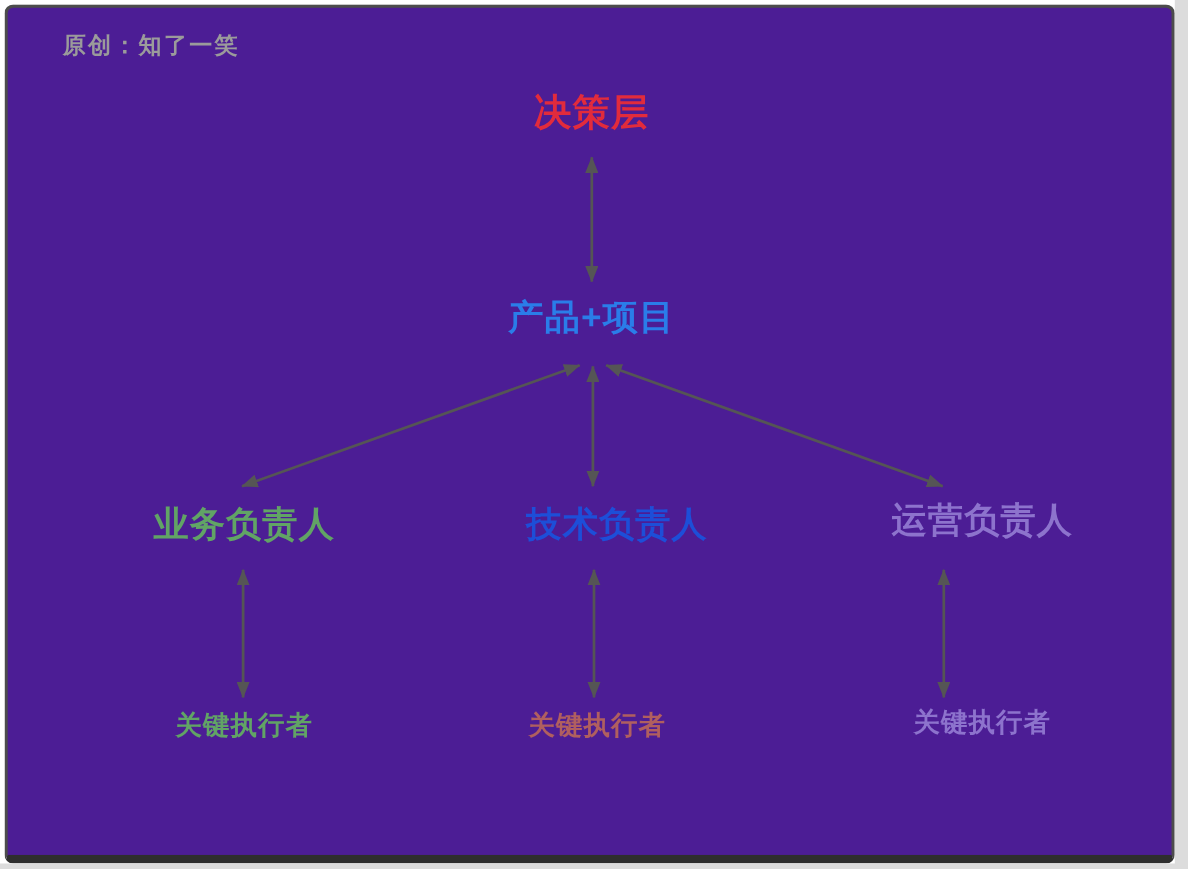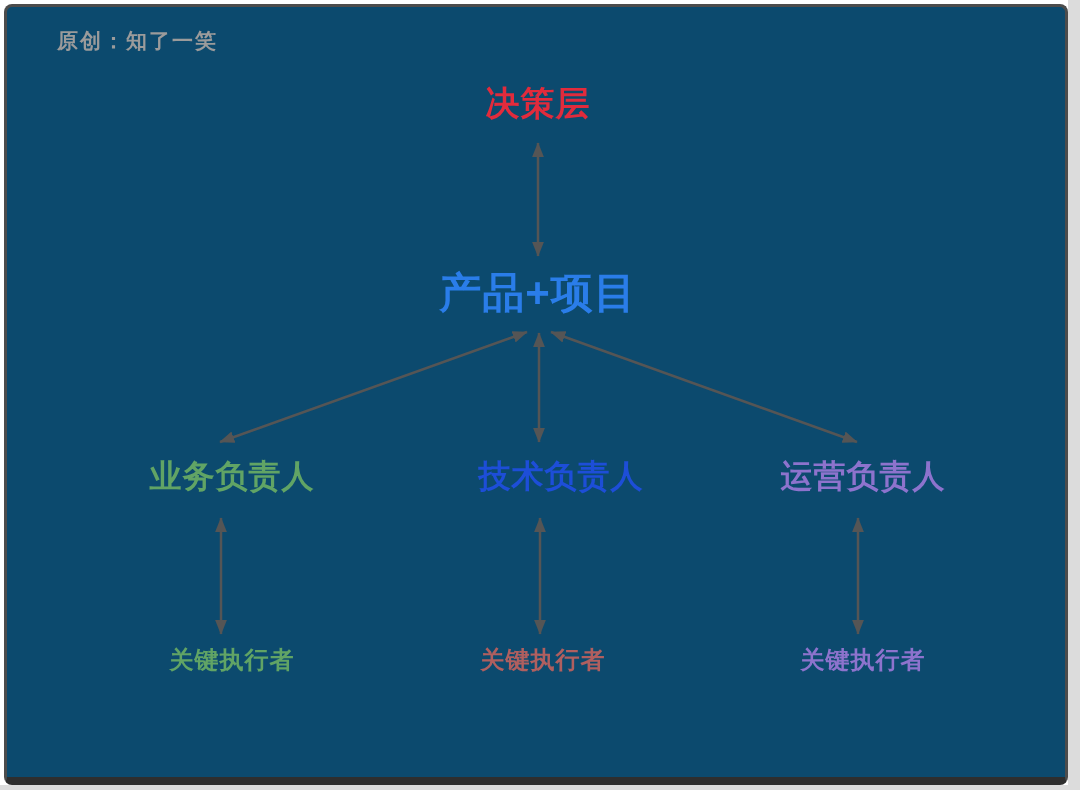--- a/index.html
+++ b/index.html
@@ -4,41 +4,41 @@
 <style>
   html,body{margin:0;padding:0;}
   body{
     width:1080px;height:790px;position:relative;background:#ffffff;
     font-family:"Liberation Sans", sans-serif;overflow:hidden;
   }
   .frame{
     position:absolute;left:4px;top:4px;right:12px;bottom:5px;
     border:3px solid #4c4c4c;
     border-bottom-width:8px;border-bottom-color:#2e2e2e;
-    border-radius:8px;background:#0c4a6e;box-sizing:border-box;
+    border-radius:8px;background:#4c1d95;box-sizing:border-box;
   }
   .edge-right{position:absolute;top:0;right:0;width:12px;height:100%;background:#dcdcdc;}
   .edge-bottom{position:absolute;left:0;bottom:0;width:100%;height:5px;background:#dcdcdc;}
   .arrows{position:absolute;left:0;top:0;width:1080px;height:790px;pointer-events:none;}
   .arrow{stroke-width:2.5;fill:none;}
   .watermark{
     position:absolute;left:50px;top:20px;
     font-size:21px;font-weight:bold;letter-spacing:2px;white-space:nowrap;
   }
   .node{
     position:absolute;transform:translateX(-50%);
     font-weight:bold;white-space:nowrap;letter-spacing:1px;line-height:1;
   }
   .n-top{left:538px;top:86px;font-size:34px;}
-  .n-hub{left:538px;top:272px;font-size:42px;}
+  .n-hub{left:538px;top:272px;font-size:32px;}
   .n-lead{top:460px;font-size:32px;}
   .n-exec{top:648px;font-size:24px;}
-  .col-1{left:232px;}
+  .col-1{left:222px;}
   .col-2{left:543px;}
-  .col-3{left:863px;}
+  .col-3{left:893px;font-family:Liberation Mono, monospace;}
 </style>
 </head>
 <body>
 
 <div class="edge-right"></div>
 <div class="edge-bottom"></div>
 
 <div class="frame">
   <div class="watermark" style="color: rgb(155, 155, 155);">原创：知了一笑</div>
 </div>

